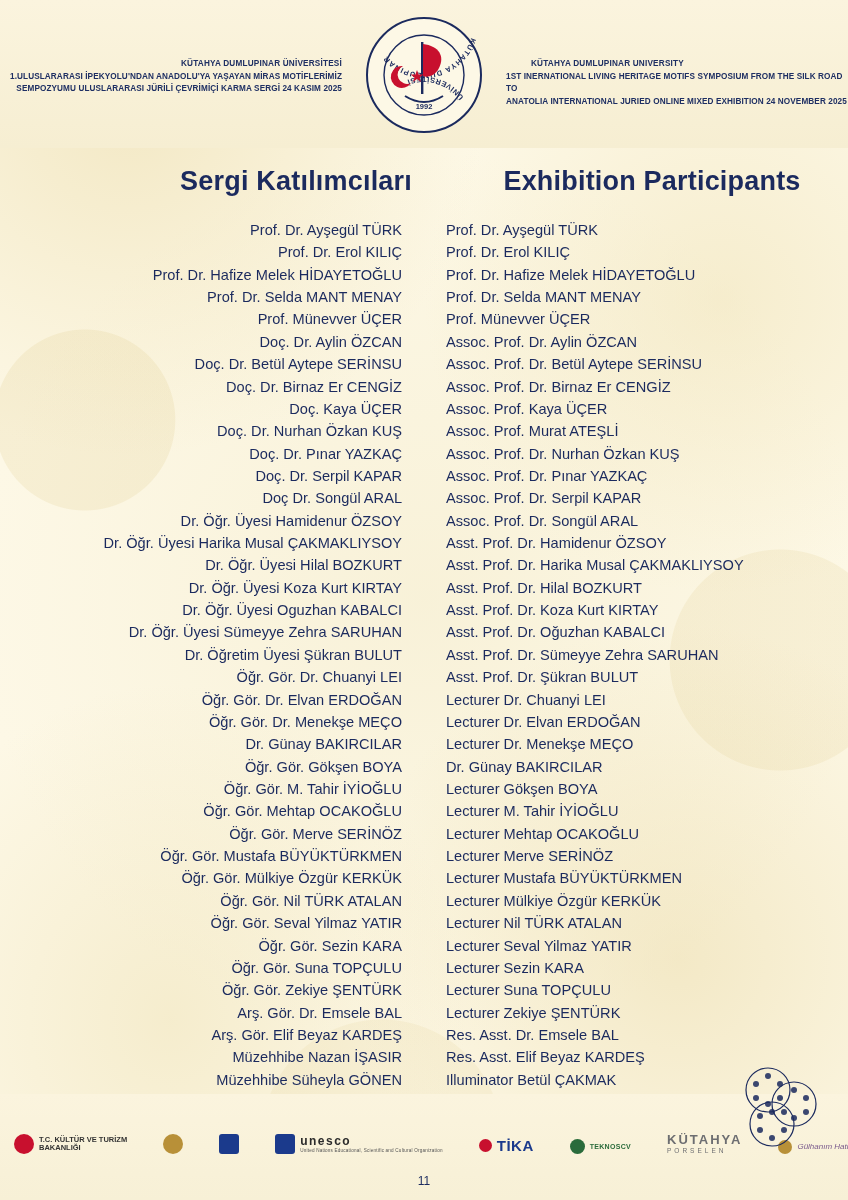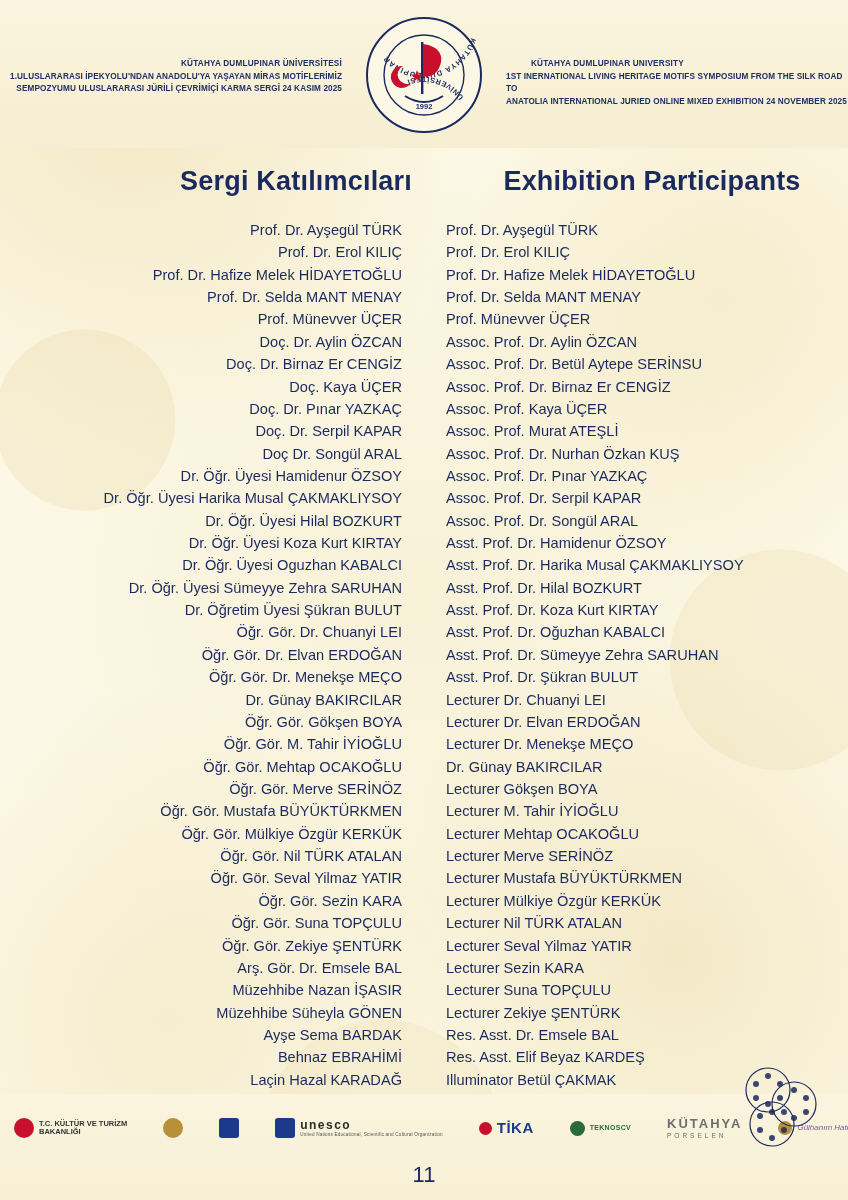--- a/index.html
+++ b/index.html
@@ -121,21 +121,21 @@
     background: linear-gradient(180deg, #fbf4de 0%, #f7f0d6 100%);
     z-index: 4;
   }
   .footer-strip {
     position: absolute;
     left: 0;
     right: 0;
     top: 8px;
     height: 52px;
     display: flex;
-    align-items: center;
+    align-items: flex-end;
     gap: 36px;
     padding: 0 14px;
   }
   .sponsor {
     display: flex;
     align-items: center;
     gap: 5px;
     color: #444;
     font-size: 7px;
     line-height: 1.1;
@@ -161,21 +161,21 @@
   .sp-tika { font-size: 15px; font-weight: bold; color: #1b3a8c; letter-spacing: .5px; }
   .sp-hurok { font-size: 8px; font-weight: bold; color: #333; letter-spacing: .4px; }
   .sp-teknoloji { font-size: 7px; color: #2a6b3b; font-weight: bold; letter-spacing: .3px;}
   .sp-gul { font-size: 8px; color: #7a5a8c; font-style: italic; }
 
   .page-number {
     position: absolute;
     left: 0; right: 0;
     bottom: 12px;
     text-align: center;
-    font-size: 22px;
+    font-size: 12px;
     color: #1b2a5e;
     font-weight: normal;
   }
 
   
   .corner-orn {
     position: absolute;
     right: 16px;
     bottom: 42px;
     width: 104px;
@@ -234,22 +234,24 @@
   </div>
 
   <div class="lists">
     <div class="col tr" id="col-tr">
         <div class="row">Prof. Dr. Ayşegül TÜRK</div>
         <div class="row">Prof. Dr. Erol KILIÇ</div>
         <div class="row">Prof. Dr. Hafize Melek HİDAYETOĞLU</div>
         <div class="row">Prof. Dr. Selda MANT MENAY</div>
         <div class="row">Prof. Münevver ÜÇER</div>
         <div class="row">Doç. Dr. Aylin ÖZCAN</div>
+        <div class="row">Doç. Dr. Betül Aytepe SERİNSU</div>
         <div class="row">Doç. Dr. Birnaz Er CENGİZ</div>
         <div class="row">Doç. Kaya ÜÇER</div>
+        <div class="row">Doç. Dr. Nurhan Özkan KUŞ</div>
         <div class="row">Doç. Dr. Pınar YAZKAÇ</div>
         <div class="row">Doç. Dr. Serpil KAPAR</div>
         <div class="row">Doç Dr. Songül ARAL</div>
         <div class="row">Dr. Öğr. Üyesi Hamidenur ÖZSOY</div>
         <div class="row">Dr. Öğr. Üyesi Harika Musal ÇAKMAKLIYSOY</div>
         <div class="row">Dr. Öğr. Üyesi Hilal BOZKURT</div>
         <div class="row">Dr. Öğr. Üyesi Koza Kurt KIRTAY</div>
         <div class="row">Dr. Öğr. Üyesi Oguzhan KABALCI</div>
         <div class="row">Dr. Öğr. Üyesi Sümeyye Zehra SARUHAN</div>
         <div class="row">Dr. Öğretim Üyesi Şükran BULUT</div>
@@ -262,20 +264,21 @@
         <div class="row">Öğr. Gör. Mehtap OCAKOĞLU</div>
         <div class="row">Öğr. Gör. Merve SERİNÖZ</div>
         <div class="row">Öğr. Gör. Mustafa BÜYÜKTÜRKMEN</div>
         <div class="row">Öğr. Gör. Mülkiye Özgür KERKÜK</div>
         <div class="row">Öğr. Gör. Nil TÜRK ATALAN</div>
         <div class="row">Öğr. Gör. Seval Yilmaz YATIR</div>
         <div class="row">Öğr. Gör. Sezin KARA</div>
         <div class="row">Öğr. Gör. Suna TOPÇULU</div>
         <div class="row">Öğr. Gör. Zekiye ŞENTÜRK</div>
         <div class="row">Arş. Gör. Dr. Emsele BAL</div>
+        <div class="row">Arş. Gör. Elif Beyaz KARDEŞ</div>
         <div class="row">Müzehhibe Nazan İŞASIR</div>
         <div class="row">Müzehhibe Süheyla GÖNEN</div>
         <div class="row">Ayşe Sema BARDAK</div>
         <div class="row">Behnaz EBRAHİMİ</div>
         <div class="row">Laçin Hazal KARADAĞ</div>
       </div>
     <div class="col en" id="col-en">
         <div class="row">Prof. Dr. Ayşegül TÜRK</div>
         <div class="row">Prof. Dr. Erol KILIÇ</div>
         <div class="row">Prof. Dr. Hafize Melek HİDAYETOĞLU</div>

